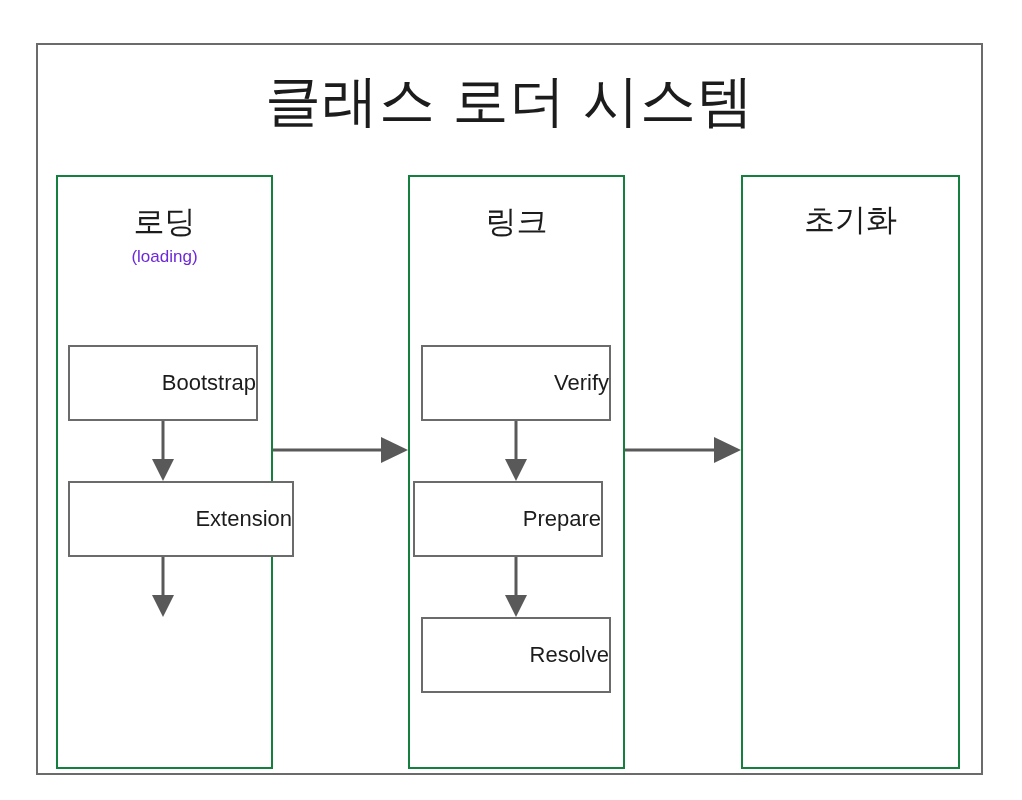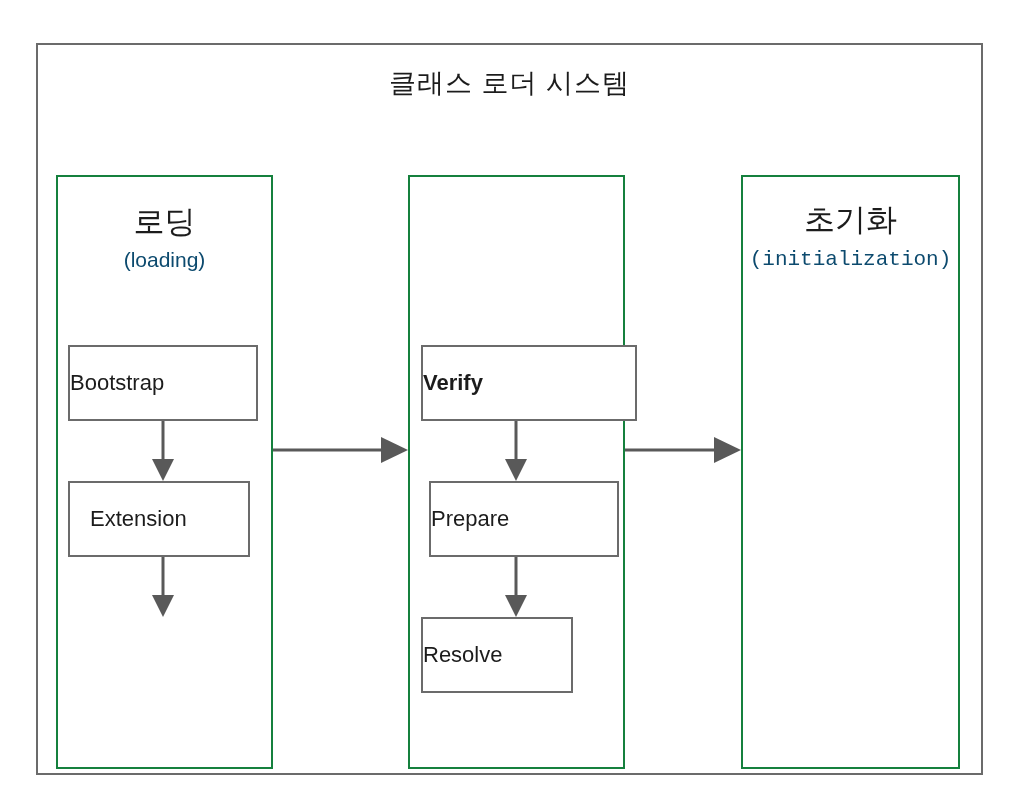--- a/index.html
+++ b/index.html
@@ -34,21 +34,21 @@
     box-sizing: border-box;
   }
 
   
   .diagram-title {
     position: absolute;
     left: 36px;
     top: 68px;
     width: 947px;
     text-align: center;
-    font-size: 27px;
+    font-size: 56px;
     font-weight: 400;
     letter-spacing: 1px;
     color: #1c1c1c;
     line-height: 1.18;
     white-space: nowrap;
   }
 
   
   .phase {
     position: absolute;
@@ -70,53 +70,53 @@
     top: 26px;
     text-align: center;
   }
   .phase-title-ko {
     font-size: 31px;
     line-height: 1.25;
     color: #1c1c1c;
     white-space: nowrap;
   }
   .phase-title-en {
-    font-size: 21px;
+    font-size: 17px;
     line-height: 1.3;
     margin-top: 4px;
-    color: #0c4a6e;
+    color: #6d28d9;
     white-space: nowrap;
   }
 
   
   .step-box {
     position: absolute;
     height: 76px;
     border: 2px solid #6b6b6b;
     background: #ffffff;
     box-sizing: border-box;
     display: flex;
     align-items: center;
-    justify-content: flex-start;
+    justify-content: flex-end;
   }
   .step-label {
     font-size: 22px;
     color: #1c1c1c;
     white-space: nowrap;
   }
 
   
   .box-bootstrap   { left: 68px;  top: 345px; width: 190px; }
-  .box-extension   { left: 68px;  top: 481px; width: 182px; padding-left: 20px; }
+  .box-extension   { left: 68px;  top: 481px; width: 226px; padding-left: 20px; }
   .box-application { left: 68px;  top: 617px; width: 190px; }
 
   
-  .box-verify      { left: 421px; top: 345px; width: 216px; font-weight: bold; }
-  .box-prepare     { left: 429px; top: 481px; width: 190px; }
-  .box-resolve     { left: 421px; top: 617px; width: 152px; }
+  .box-verify      { left: 421px; top: 345px; width: 190px; }
+  .box-prepare     { left: 413px; top: 481px; width: 190px; }
+  .box-resolve     { left: 421px; top: 617px; width: 190px; }
 
   
   .arrow-layer {
     position: absolute;
     left: 0;
     top: 0;
     width: 1022px;
     height: 800px;
     pointer-events: none;
   }
@@ -132,27 +132,27 @@
 
   <div class="phase phase-loading">
     <div class="phase-header">
       <div class="phase-title-ko">로딩</div>
       <div class="phase-title-en">(loading)</div>
     </div>
   </div>
 
   <div class="phase phase-linking">
     <div class="phase-header">
+      <div class="phase-title-ko">링크</div>
     </div>
   </div>
 
   <div class="phase phase-initialization">
     <div class="phase-header">
       <div class="phase-title-ko">초기화</div>
-      <div class="phase-title-en">(initialization)</div>
     </div>
   </div>
 
   <div class="step-box box-bootstrap">
     <span class="step-label">Bootstrap</span>
   </div>
   <div class="step-box box-extension">
     <span class="step-label">Extension</span>
   </div>
 

